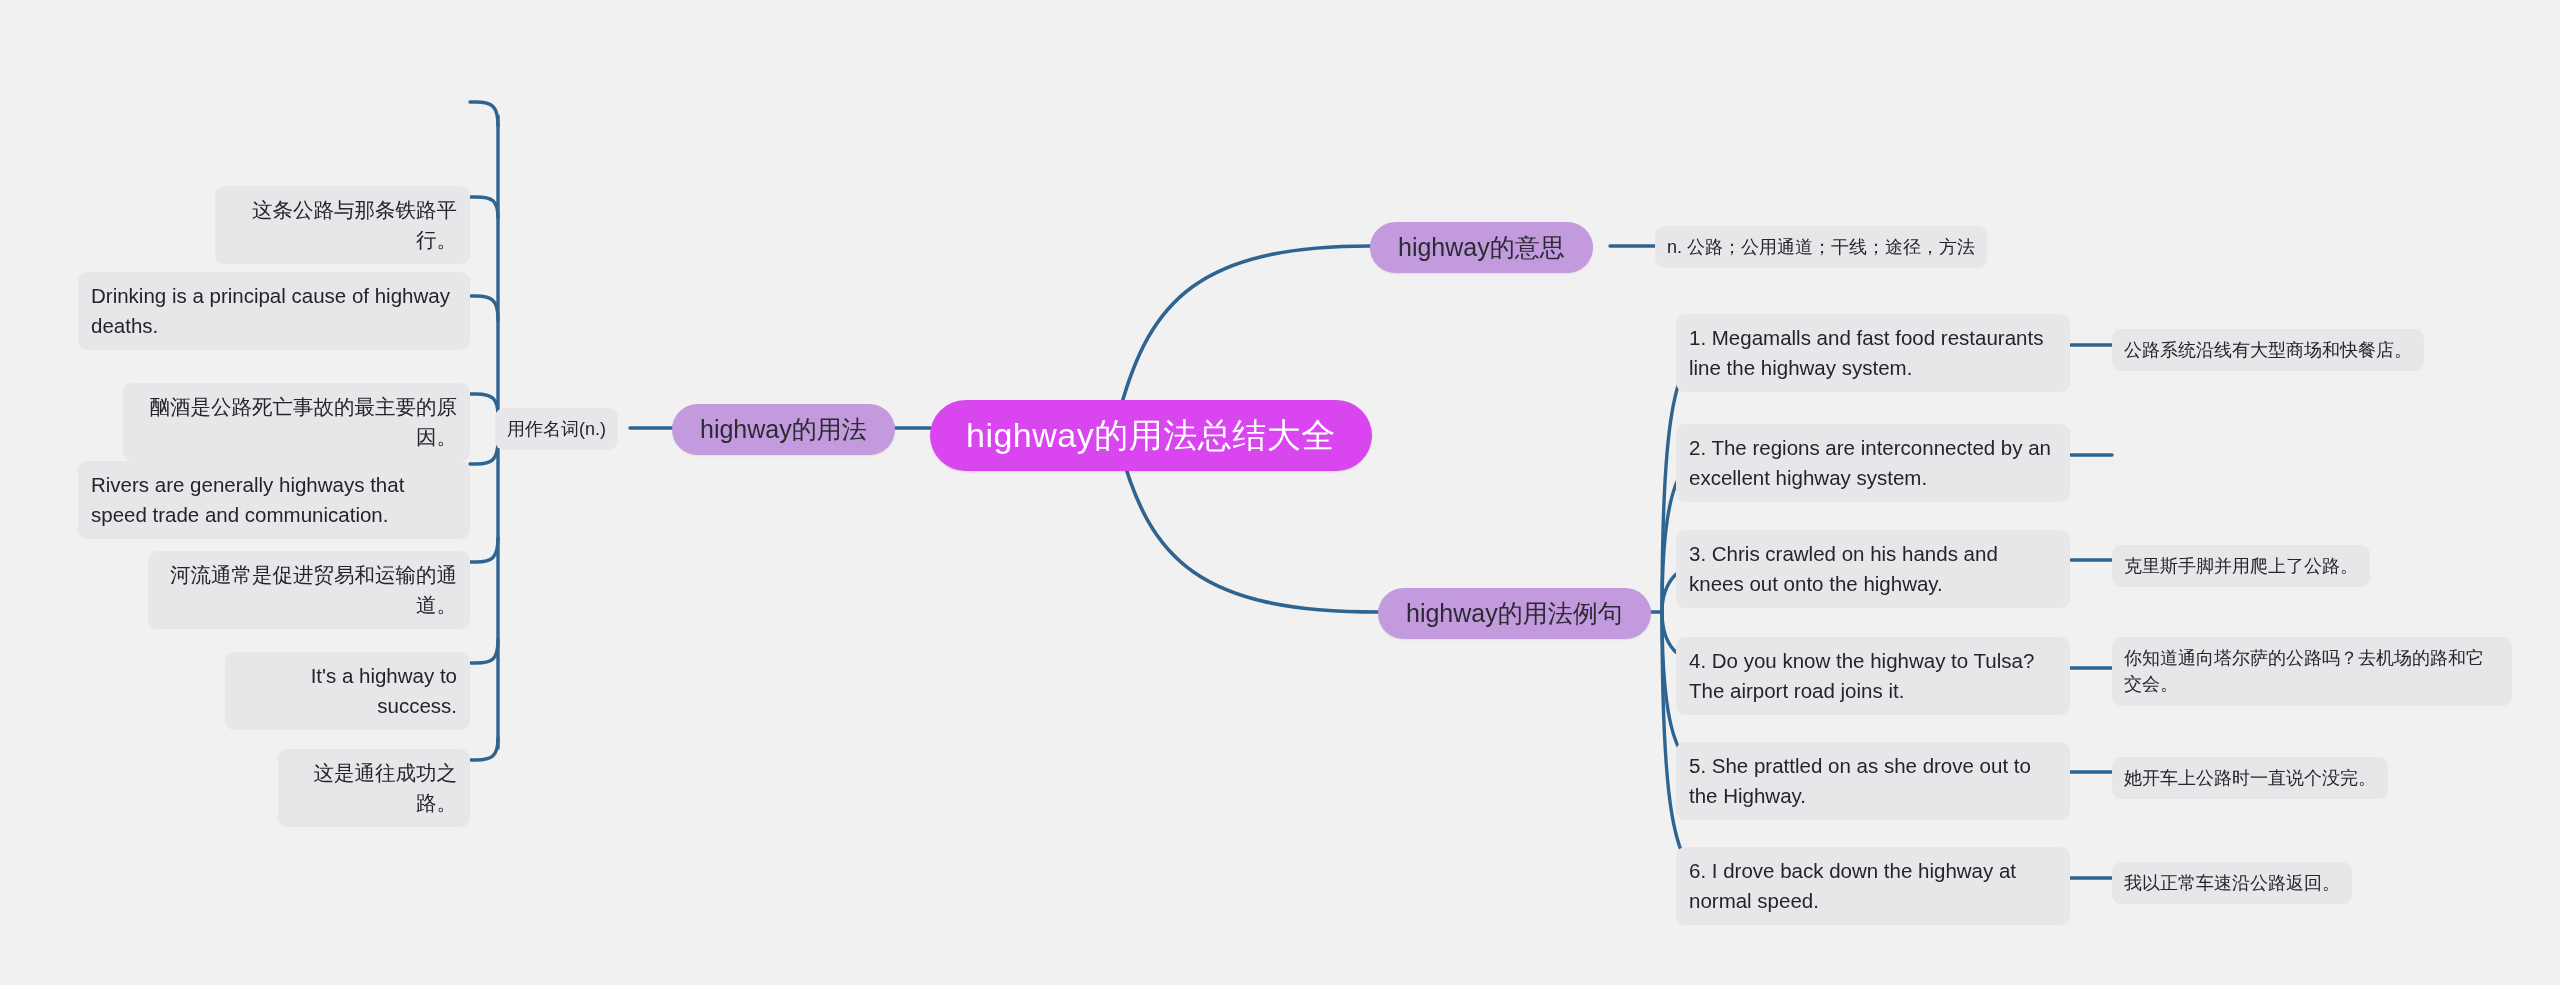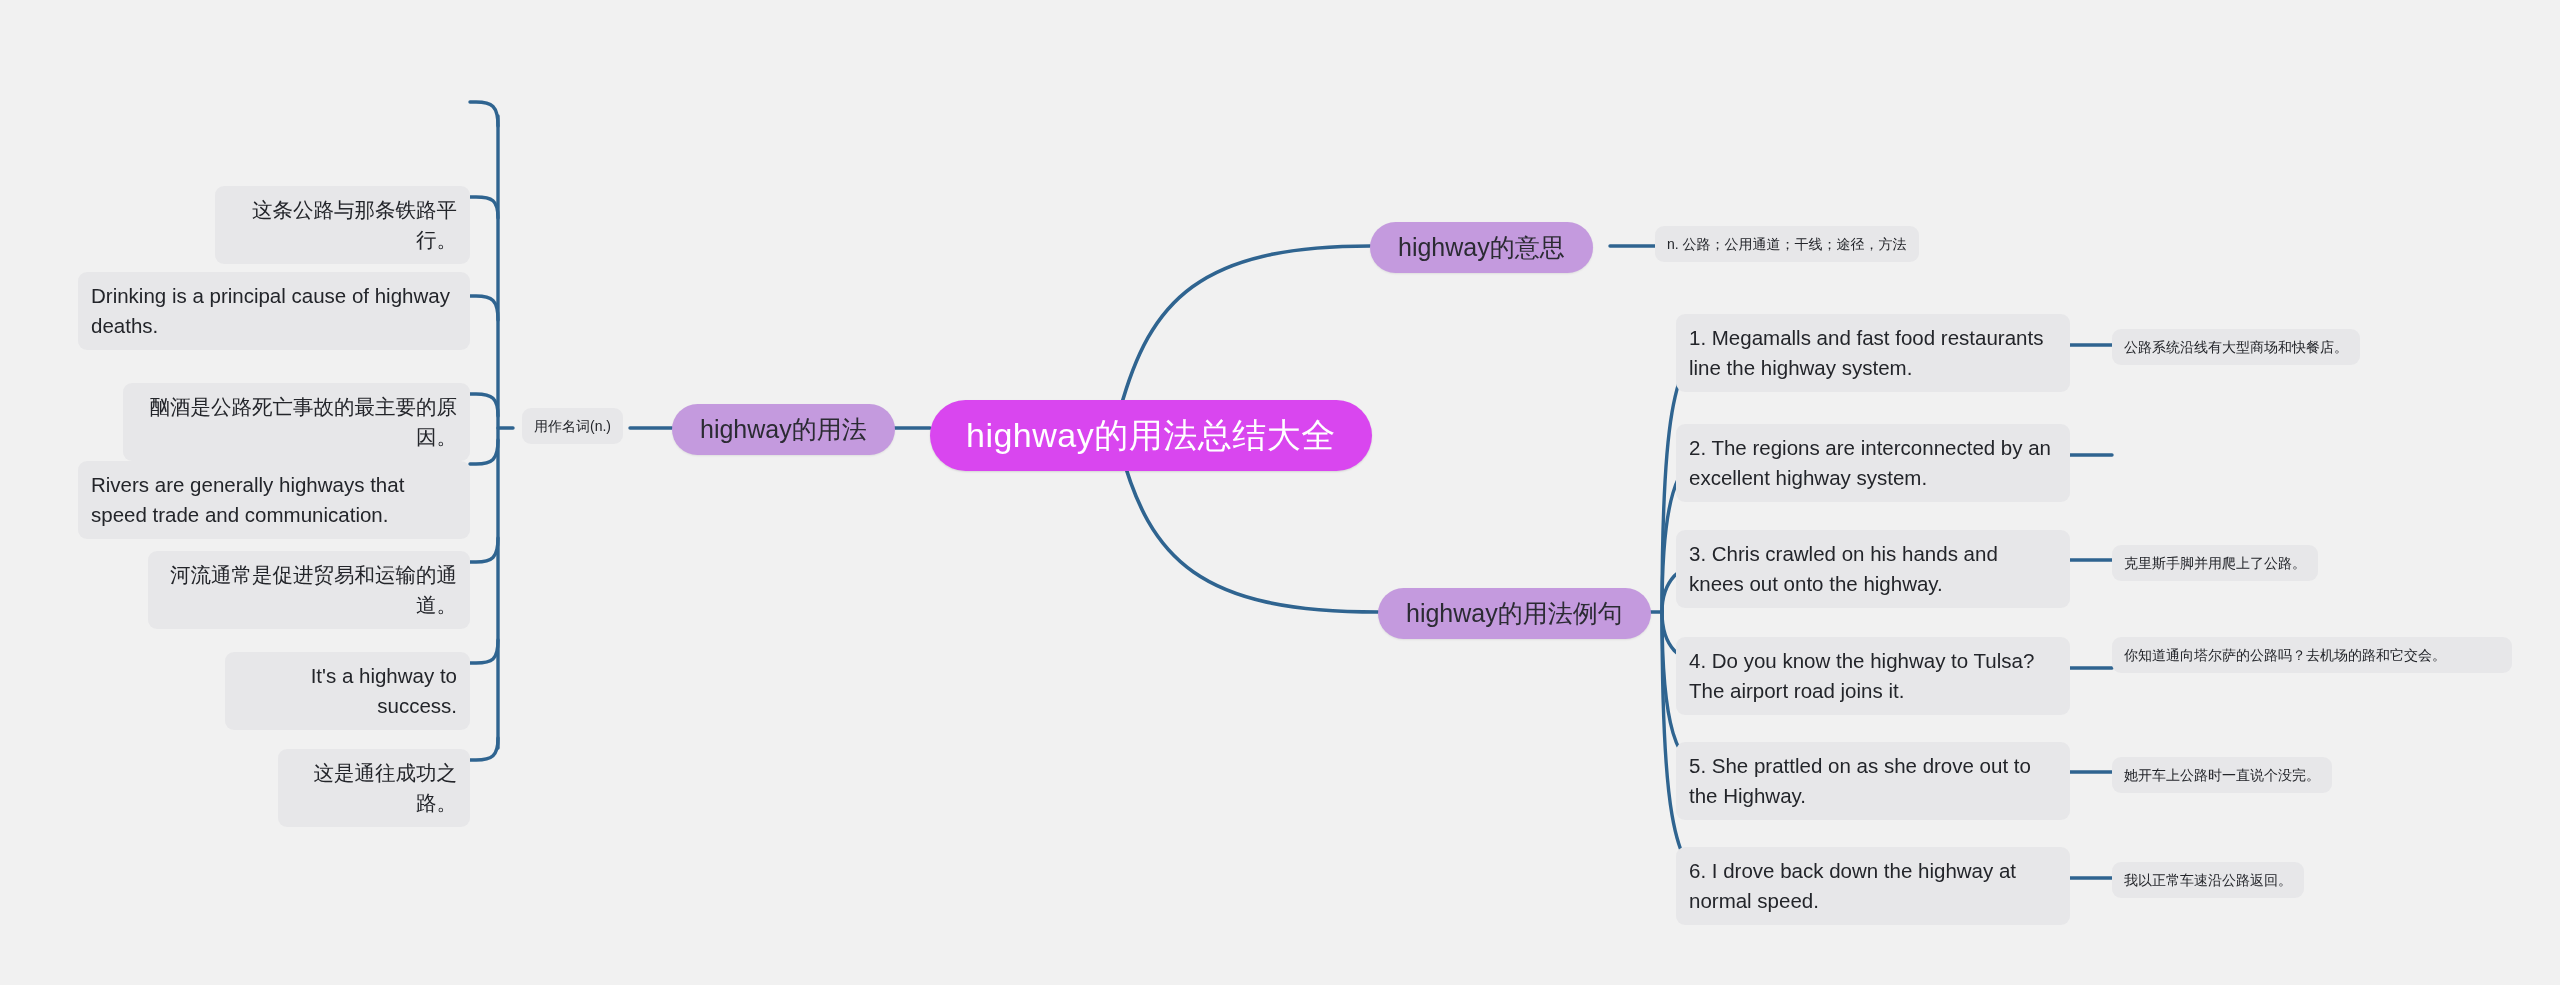--- a/index.html
+++ b/index.html
@@ -66,21 +66,21 @@
   .leaf-node {
     background: #e7e7e9;
     color: #23252a;
     border-radius: 9px;
     font-size: 20.5px;
     line-height: 1.46;
     padding: 9px 13px;
     box-sizing: border-box;
   }
   .leaf-node.small {
-    font-size: 14px;
+    font-size: 18px;
     padding: 8px 12px;
   }
   .leaf-node.cn-right {
     text-align: right;
   }
 </style>
 </head>
 <body>
 
 <div id="canvas">
@@ -142,21 +142,21 @@
   </div>
 
   <div class="node branch-node" style="left:1378px; top:588px;">
     <span>highway的用法例句</span>
   </div>
 
   <div class="node leaf-node small" style="left:1655px; top:226px; white-space:nowrap;">
     <span>n. 公路；公用通道；干线；途径，方法</span>
   </div>
 
-  <div class="node leaf-node small" style="left:522px; top:408px; white-space:nowrap;">
+  <div class="node leaf-node small" style="left:495px; top:408px; white-space:nowrap;">
     <span>用作名词(n.)</span>
   </div>
 
   <div class="node leaf-node" style="left:78px; top:272px; width:392px;">
     <span>Drinking is a principal cause of highway deaths.</span>
   </div>
 
   <div class="node leaf-node cn-right" style="left:215px; top:186px; width:255px;">
     <span>这条公路与那条铁路平行。</span>
   </div>

